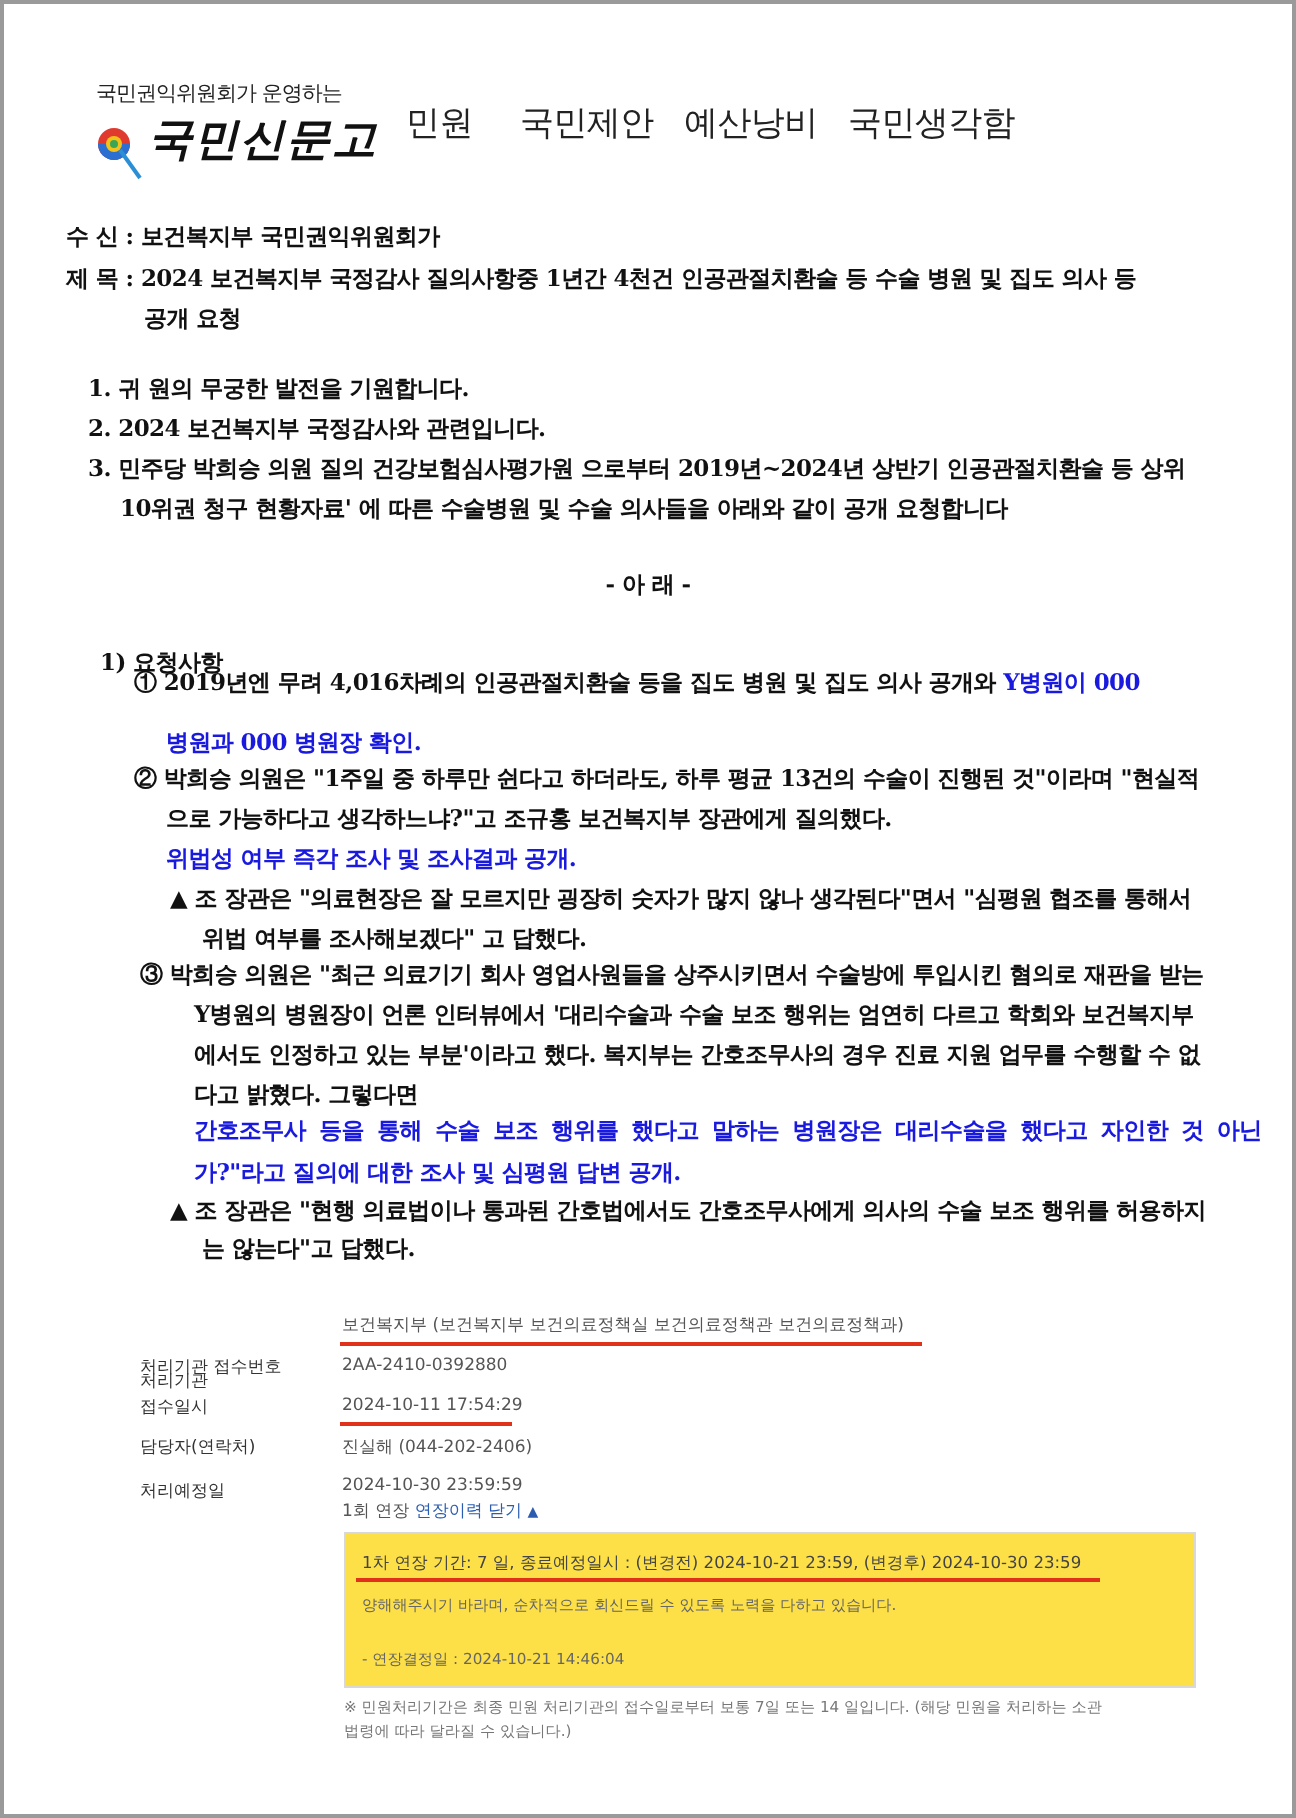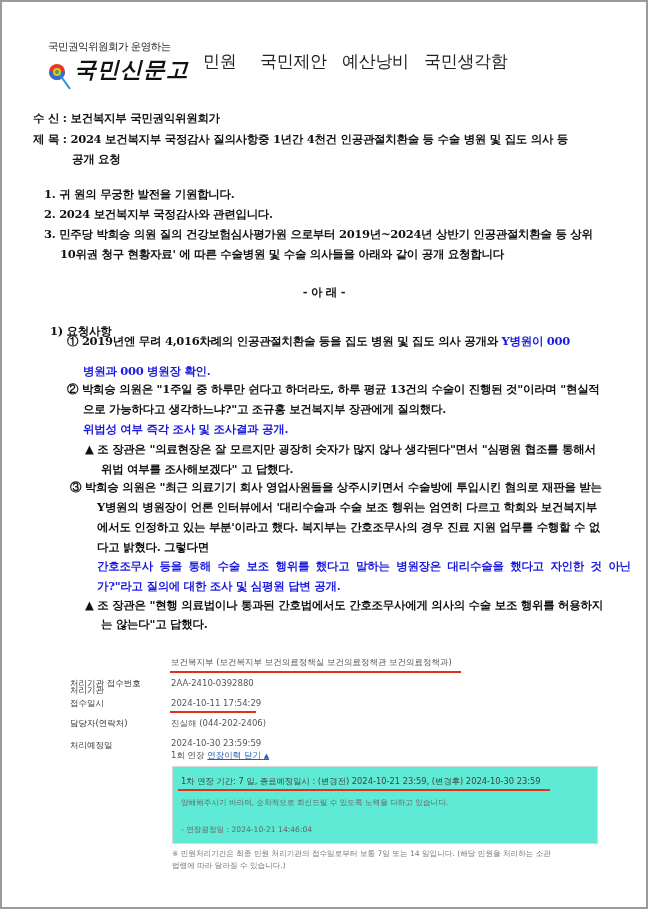--- a/index.html
+++ b/index.html
@@ -18,22 +18,22 @@
   .nav-item { position: absolute; font-family: "DejaVu Sans", sans-serif; font-size: 17px; color: #222; white-space: nowrap; cursor: pointer; letter-spacing: -0.3px; }
   .line { position: absolute; white-space: nowrap; font-size: 11.5px; line-height: 16px; font-weight: bold; letter-spacing: -0.3px; }
   .blue { color: #1a1adf; }
   .center { left: 0; width: 648px; text-align: center; }
 
   
   .info { font-family: "DejaVu Sans", sans-serif; }
   .info-label { position: absolute; left: 70px; font-size: 8.5px; color: #333; white-space: nowrap; }
   .info-value { position: absolute; left: 171px; font-size: 8.5px; color: #555; white-space: nowrap; }
   .red-underline { position: absolute; height: 2px; background: #e0321a; }
-  .link { color: #2a5db0; text-decoration: underline; cursor: pointer; }
-  .ext-box { position: absolute; left: 172px; top: 766px; width: 426px; height: 78px; border: 1px solid #d8d8d8; background: #5eead4; }
+  .link { color: #2a5db0; cursor: pointer; }
+  .ext-box { position: absolute; left: 172px; top: 766px; width: 426px; height: 78px; border: 1px solid #d8d8d8; background: #fde047; }
   .ext-head { position: absolute; left: 8px; top: 9px; font-size: 8.3px; color: #444; white-space: nowrap; }
   .ext-reason { position: absolute; left: 8px; top: 30px; font-size: 7.6px; line-height: 12px; color: #666; white-space: nowrap; }
   .ext-date { position: absolute; left: 8px; top: 58px; font-size: 7.6px; color: #666; white-space: nowrap; }
   .footnote { position: absolute; left: 172px; top: 848px; font-size: 7.6px; line-height: 12px; color: #777; white-space: nowrap; }
 </style>
 </head>
 <body>
 
 <div class="frame"></div>
 

